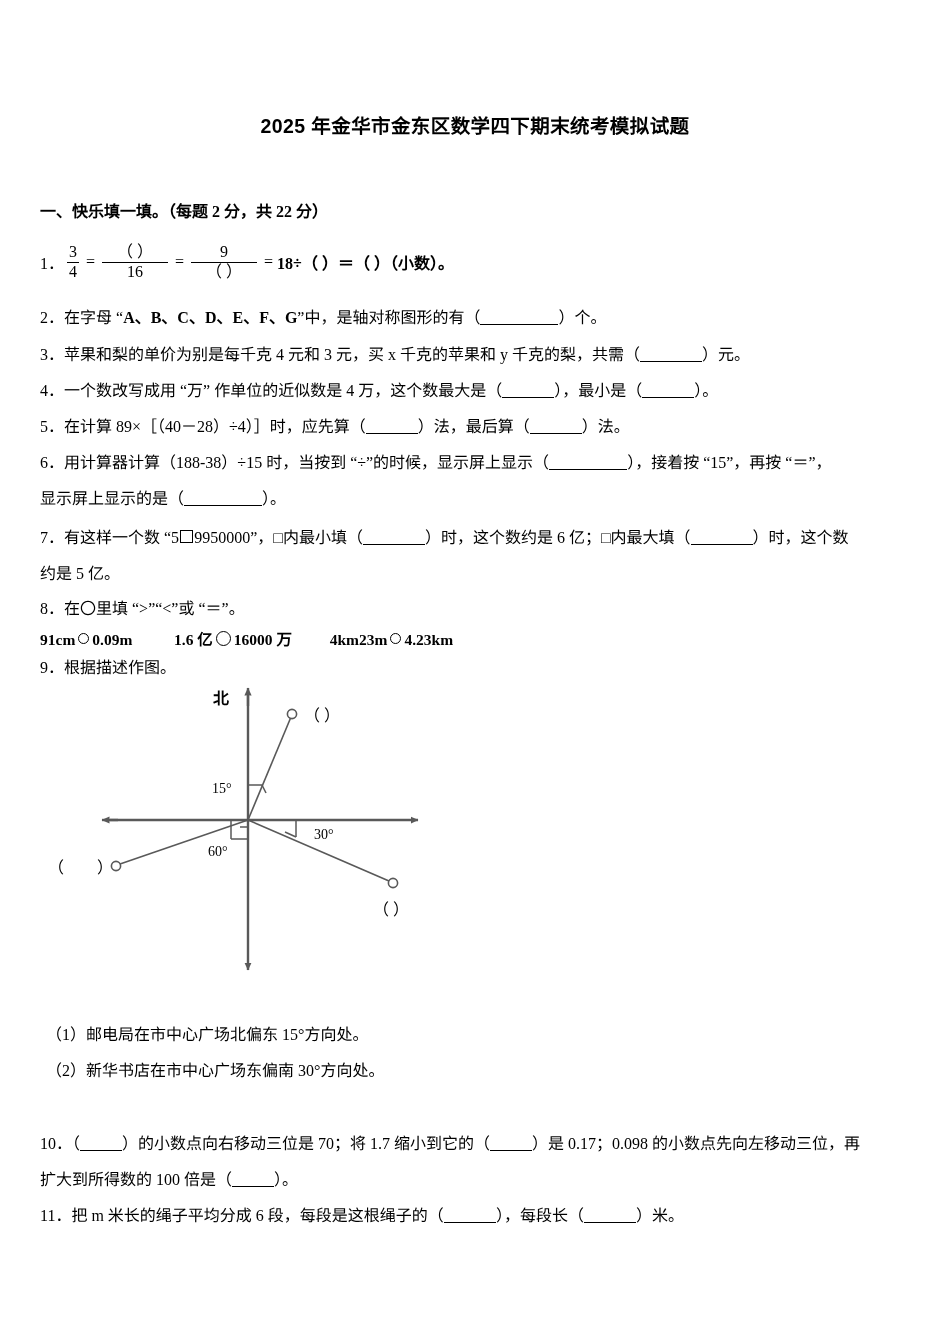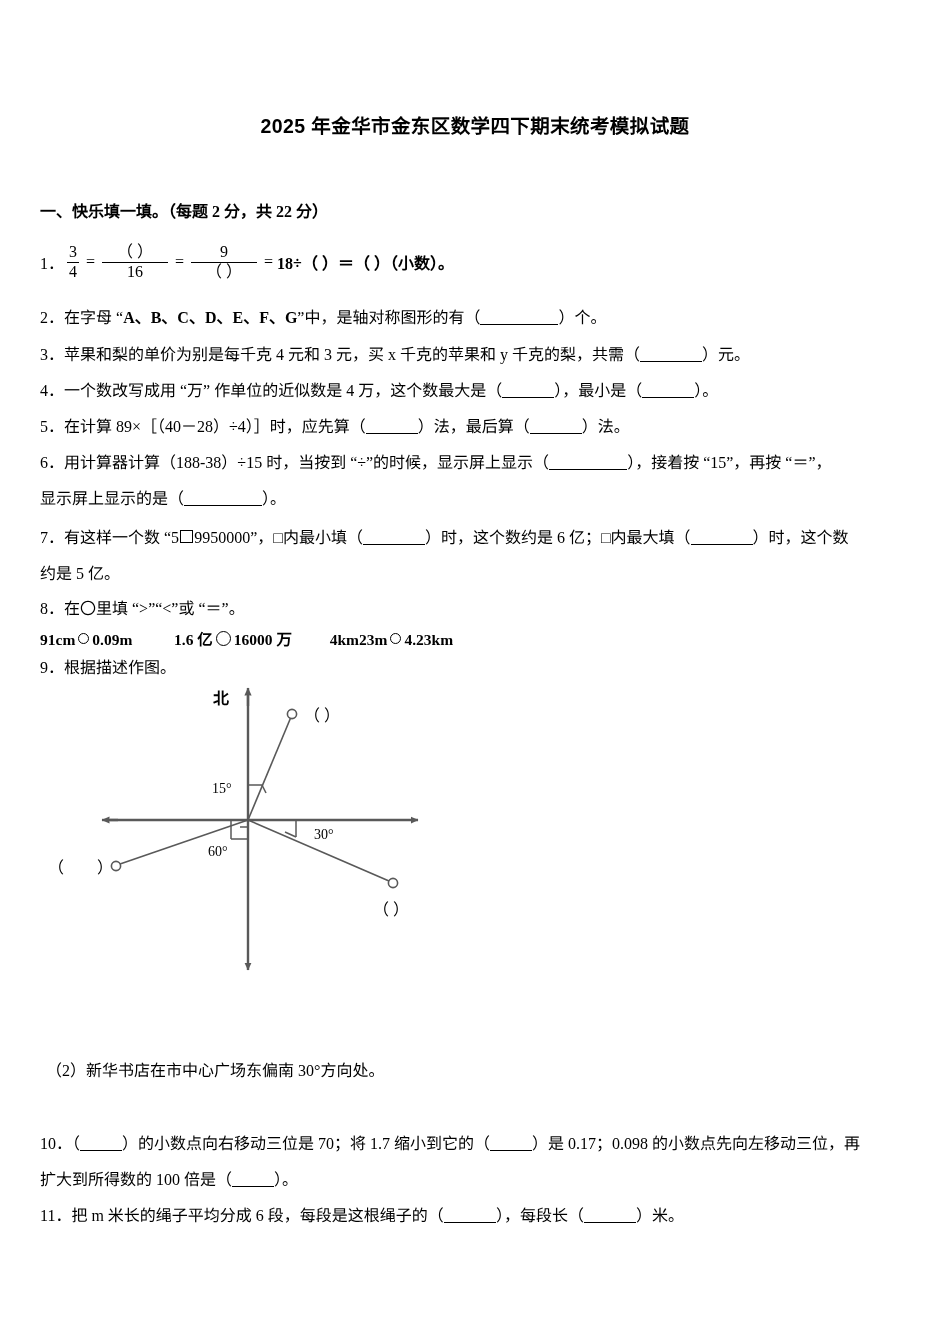--- a/index.html
+++ b/index.html
@@ -245,20 +245,23 @@
     <span class="cmplabel b" style="left:173px; top:13px; font-size:16px;">北</span>
     <span class="cmplabel" style="left:172px; top:77px; font-size:14px;margin-top:32px;">15°</span>
     <span class="cmplabel" style="left:274px; top:155px; font-size:14px;">30°</span>
     <span class="cmplabel" style="left:168px; top:172px; font-size:14px;">60°</span>
     <span class="cmplabel" style="left:264px; top:30px; font-size:16px;">（          ）</span>
     <span class="cmplabel" style="left:8px; top:182px; font-size:16px;">（</span>
     <span class="cmplabel" style="left:57px; top:182px; font-size:16px;">）</span>
     <span class="cmplabel" style="left:333px; top:224px; font-size:16px;">（          ）</span>
   </div>
 
+  <div class="q" style="top:1023px;left:46px">
+    <span>（1）邮电局在市中心广场北偏东 15°方向处。</span>
+  </div>
   <div class="q" style="top:1059px;left:46px">
     <span>（2）新华书店在市中心广场东偏南 30°方向处。</span>
   </div>
 
   <div class="q" style="top:1132px">
     <span>10．</span><span>（</span><span class="blank bl-xs"></span><span>）的小数点向右移动三位是 70；将 1.7 缩小到它的（</span><span class="blank bl-xs"></span><span>）是 0.17；0.098 的小数点先向左移动三位，再</span>
   </div>
   <div class="q" style="top:1168px">
     <span>扩大到所得数的 100 倍是（</span><span class="blank bl-xs"></span><span>）。</span>
   </div>

